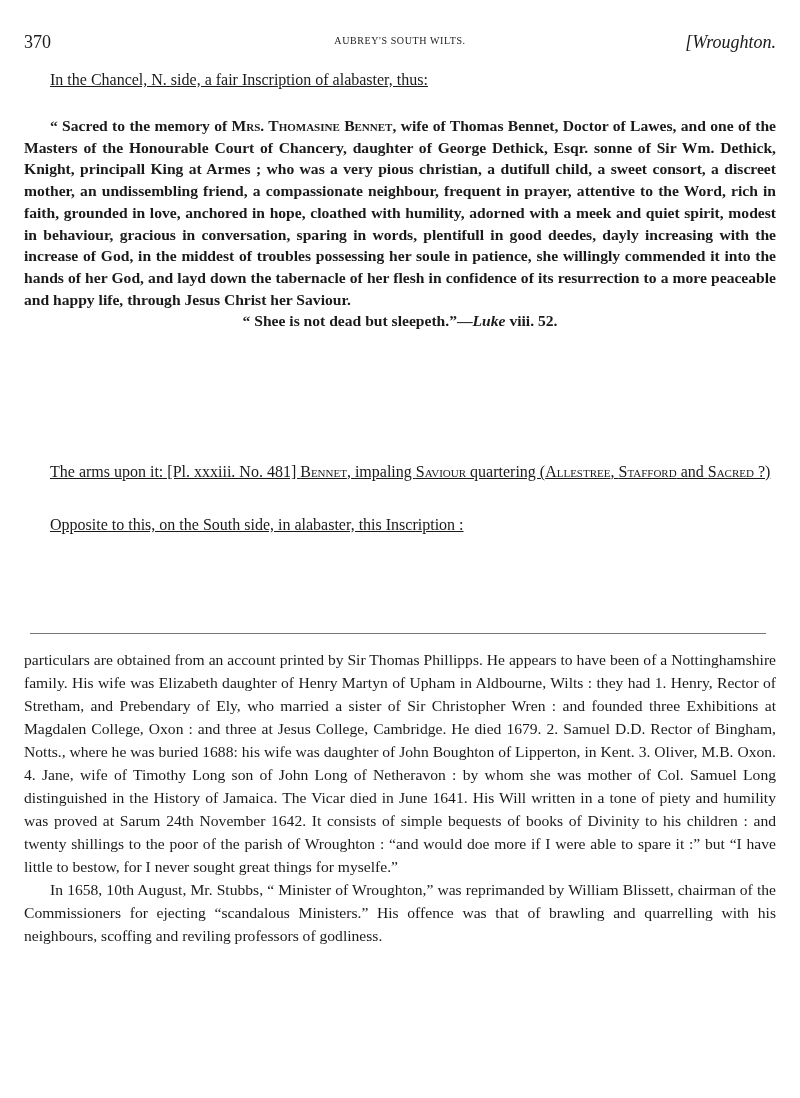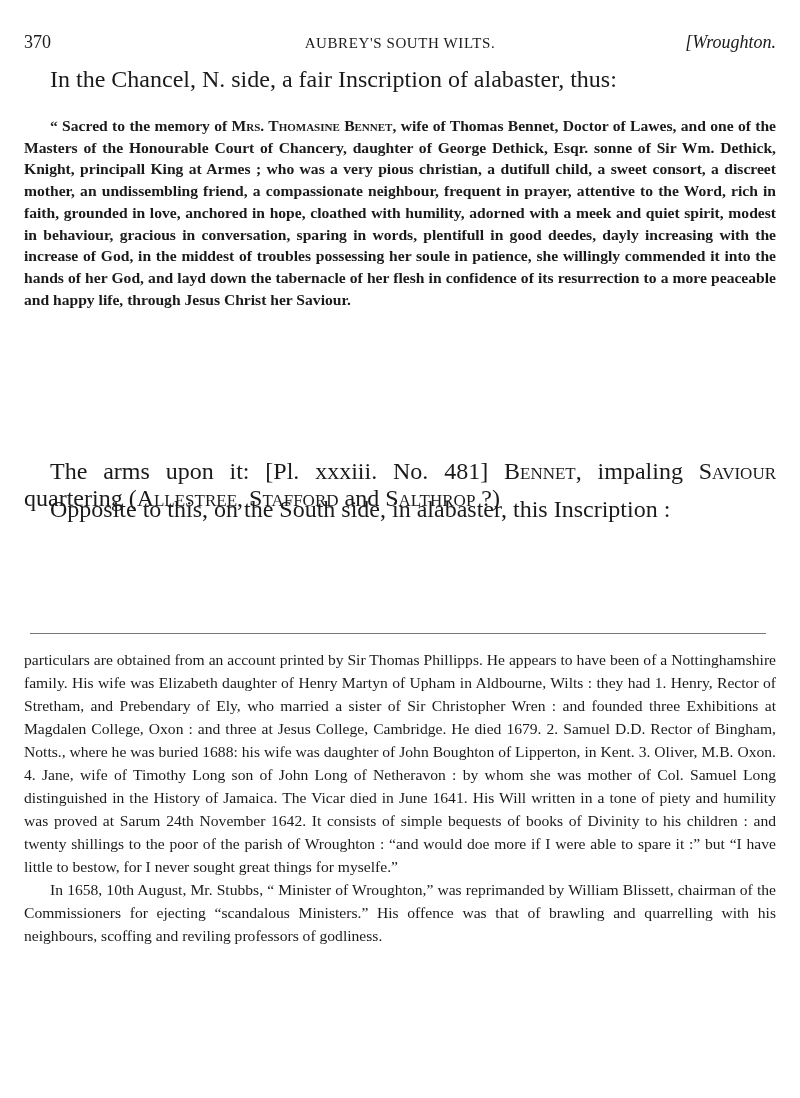--- a/index.html
+++ b/index.html
@@ -10,29 +10,29 @@
     }
     .page { position: absolute; left: 0; top: 0; width: 800px; height: 1034px; }
 
     .running-head {
       position: absolute; top: 30px; left: 24px; width: 752px; height: 24px;
       font-size: 17px;
     }
     .running-head .pagenum { position: absolute; left: 0; top: 2px; font-size: 18px; }
     .running-head .title {
       position: absolute; left: 0; right: 0; top: 5px; text-align: center;
-      font-size: 15px; letter-spacing: 0.6px; text-transform: uppercase;
+      font-size: 10px; letter-spacing: 0.6px; text-transform: uppercase;
     }
     .running-head .section {
       position: absolute; right: 0; top: 2px; font-style: italic; font-size: 18px;
     }
 
     .big {
       position: absolute; left: 24px; width: 752px;
-      font-size: 24px; line-height: 27px; transform-origin: left top;
+      font-size: 16px; line-height: 27px; transform-origin: left top; text-decoration: underline;
     }
     .small {
       position: absolute; left: 24px; width: 752px;
       font-size: 15.6px; line-height: 21.7px; text-align: justify; font-weight: bold;
     }
     .sc { font-variant: small-caps; }
     .ind { text-indent: 26px; }
     .center { text-align: center; text-indent: 0; }
     .fn {
       position: absolute; left: 24px; width: 752px;
@@ -52,25 +52,26 @@
   <div class="running-head">
     <span class="pagenum">370</span>
     <span class="title">Aubrey's South Wilts.</span>
     <span class="section">[Wroughton.</span>
   </div>
 
   <p class="big ind" style="top:66px;">In the Chancel, N. side, a fair Inscription of alabaster, thus:</p>
 
   <div class="small" style="top:115px;">
     <p class="ind"><span>“ Sacred to the memory of </span><span class="sc">Mrs. Thomasine Bennet</span><span>, wife of Thomas Bennet, Doctor of Lawes, and one of the Masters of the Honourable Court of Chancery, daughter of George Dethick, Esqr. sonne of Sir Wm. Dethick, Knight, principall King at Armes ; who was a very pious christian, a dutifull child, a sweet consort, a discreet mother, an undissembling friend, a compassionate neighbour, frequent in prayer, attentive to the Word, rich in faith, grounded in love, anchored in hope, cloathed with humility, adorned with a meek and quiet spirit, modest in behaviour, gracious in conversation, sparing in words, plentifull in good deedes, dayly increasing with the increase of God, in the middest of troubles possessing her soule in patience, she willingly commended it into the hands of her God, and layd down the tabernacle of her flesh in confidence of its resurrection to a more peaceable and happy life, through Jesus Christ her Saviour.</span></p>
+    <p class="center"><span>“ Shee is not dead but sleepeth.”—</span><i>Luke</i><span> viii. 52.</span></p>
   </div>
 
-  <p class="big ind" style="top:458px; font-weight:normal; text-align:justify;"><span>The arms upon it: [Pl. xxxiii. No. 481] </span><span class="sc">Bennet</span><span>, impaling </span><span class="sc">Saviour</span><span> quartering (</span><span class="sc">Allestree</span><span>, </span><span class="sc">Stafford</span><span> and </span><span class="sc">Salthrop</span><span> ?)</span></p>
+  <p class="big ind" style="top:458px; font-weight:normal; text-align:justify;"><span>The arms upon it: [Pl. xxxiii. No. 481] </span><span class="sc">Bennet</span><span>, impaling </span><span class="sc">Saviour</span><span> quartering (</span><span class="sc">Allestree</span><span>, </span><span class="sc">Stafford</span><span> and </span><span class="sc">Sacred</span><span> ?)</span></p>
 
-  <p class="big ind" style="top:496px;">Opposite to this, on the South side, in alabaster, this Inscription :</p>
+  <p class="big ind" style="top:511px;">Opposite to this, on the South side, in alabaster, this Inscription :</p>
 
 
   <div class="rule"></div>
 
   <div class="fn" style="top:648px;">
     <p>particulars are obtained from an account printed by Sir Thomas Phillipps. He appears to have been of a Nottinghamshire family. His wife was Elizabeth daughter of Henry Martyn of Upham in Aldbourne, Wilts : they had 1. Henry, Rector of Stretham, and Prebendary of Ely, who married a sister of Sir Christopher Wren : and founded three Exhibitions at Magdalen College, Oxon : and three at Jesus College, Cambridge. He died 1679. 2. Samuel D.D. Rector of Bingham, Notts., where he was buried 1688: his wife was daughter of John Boughton of Lipperton, in Kent. 3. Oliver, M.B. Oxon. 4. Jane, wife of Timothy Long son of John Long of Netheravon : by whom she was mother of Col. Samuel Long distinguished in the History of Jamaica. The Vicar died in June 1641. His Will written in a tone of piety and humility was proved at Sarum 24th November 1642. It consists of simple bequests of books of Divinity to his children : and twenty shillings to the poor of the parish of Wroughton : “and would doe more if I were able to spare it :” but “I have little to bestow, for I never sought great things for myselfe.”</p>
     <p class="ind">In 1658, 10th August, Mr. Stubbs, “ Minister of Wroughton,” was reprimanded by William Blissett, chairman of the Commissioners for ejecting “scandalous Ministers.” His offence was that of brawling and quarrelling with his neighbours, scoffing and reviling professors of godliness.</p>
   </div>
 
 </div>

